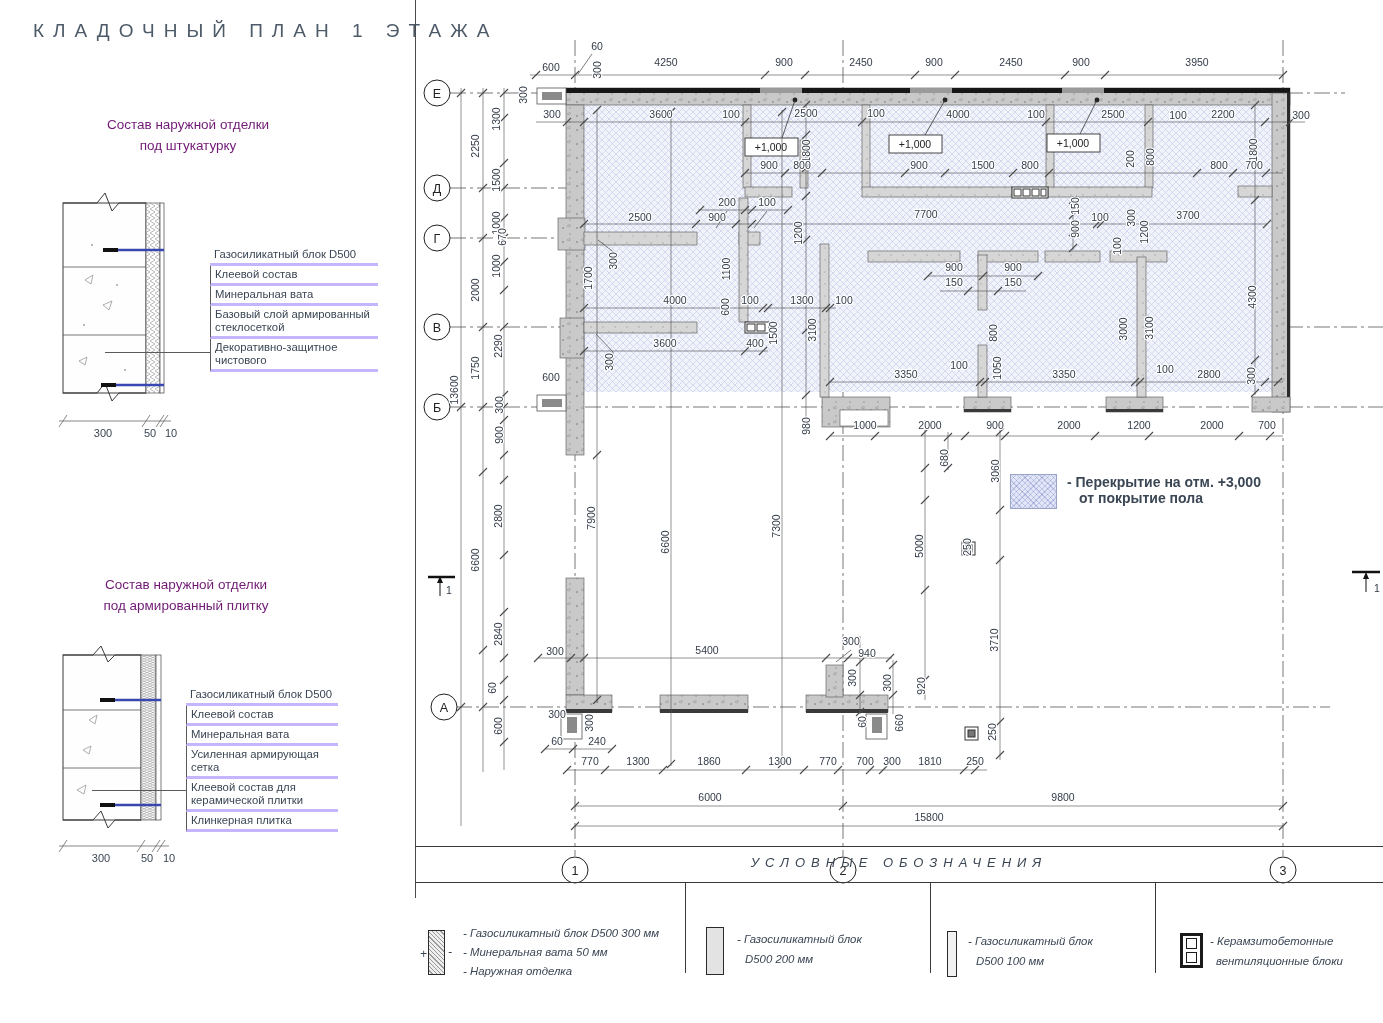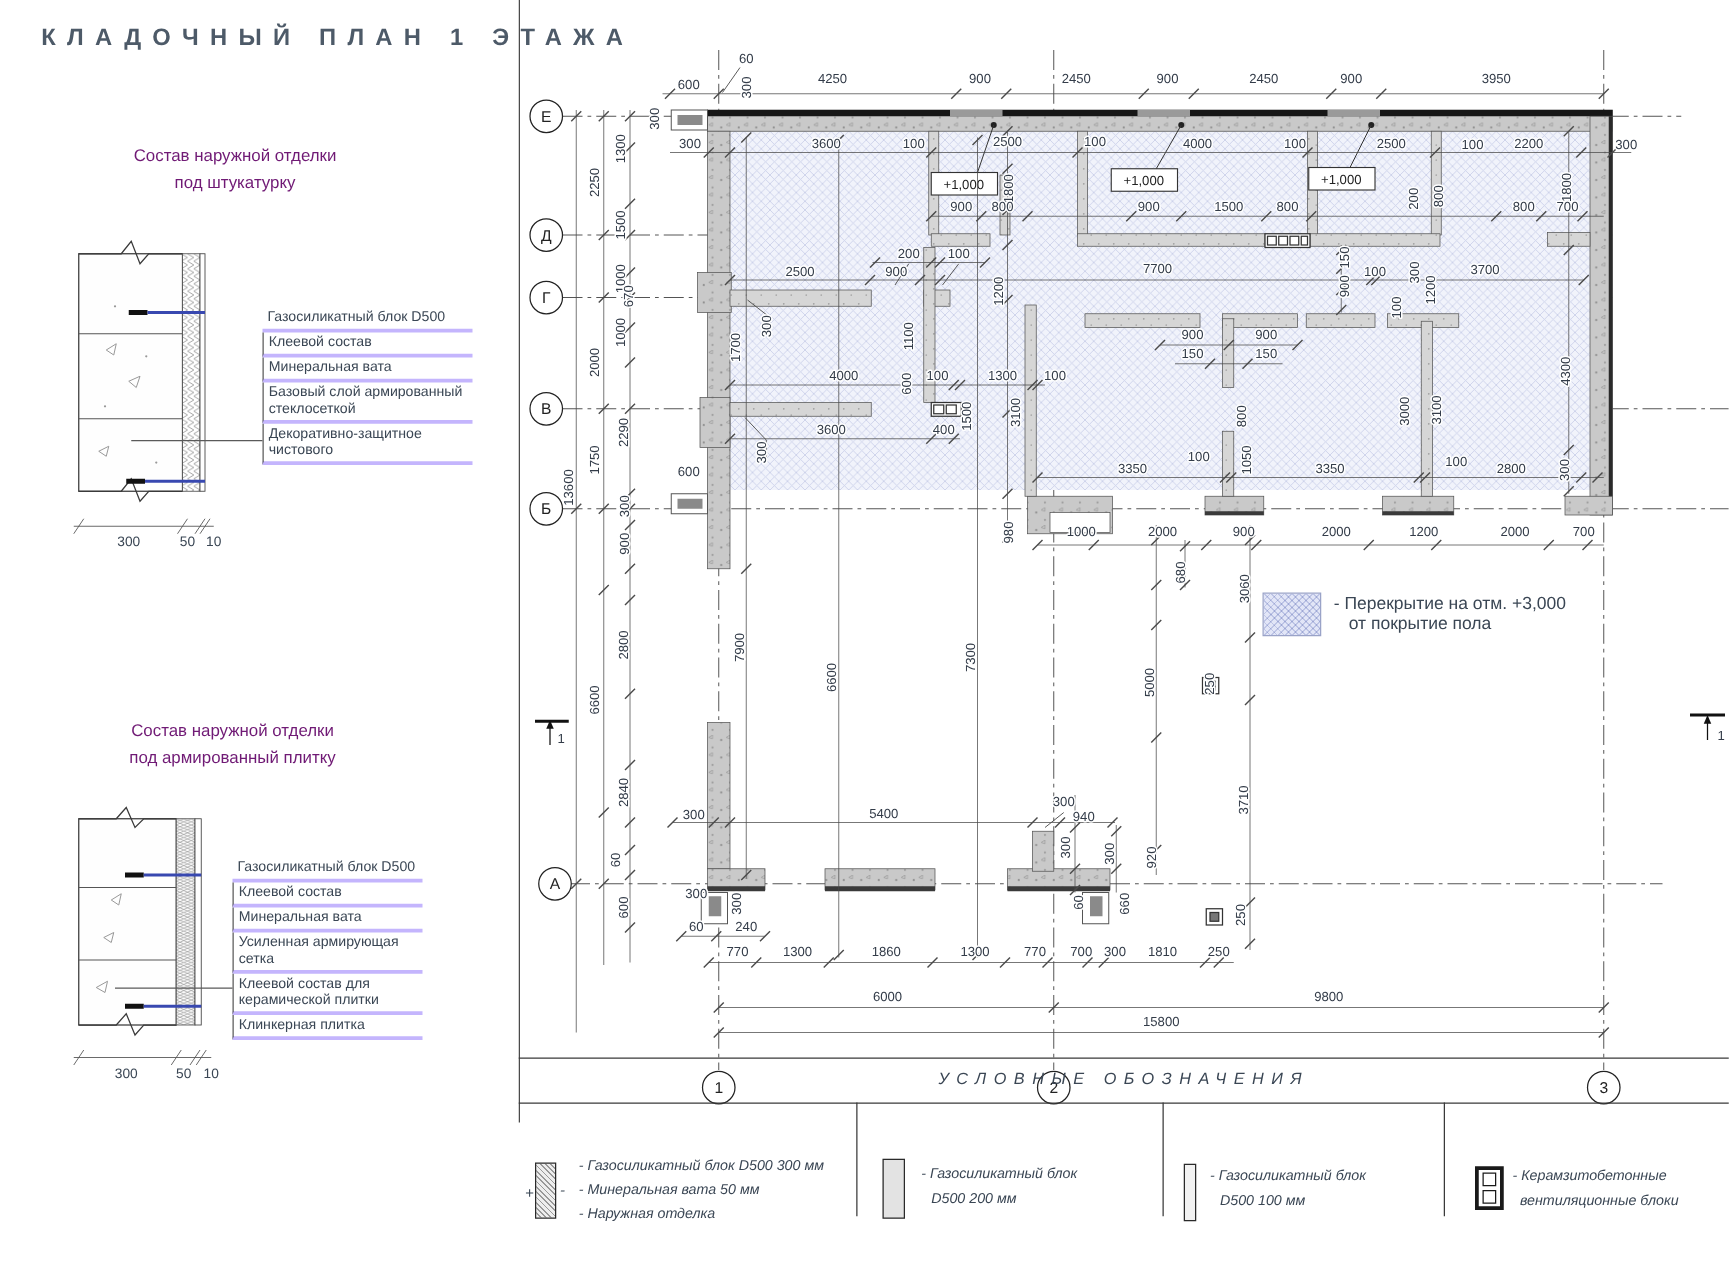--- a/index.html
+++ b/index.html
@@ -1,29 +1,29 @@
 <!DOCTYPE html>
 <html><head>
 <meta charset="utf-8">
 <style>
   html,body{margin:0;padding:0;background:#fff;}
   body{width:1383px;height:1023px;position:relative;overflow:hidden;
        font-family:"Liberation Sans",sans-serif;color:#3a4654;}
   .abs{position:absolute;}
   
-  #page-title{left:33px;top:20px;font-size:19px;letter-spacing:9px;color:#4d5a68;font-weight:700;}
+  #page-title{left:33px;top:20px;font-size:19px;letter-spacing:9px;color:#4d5a68;font-weight:400;}
   .detail-heading{width:236px;text-align:center;font-size:13.5px;line-height:21px;color:#701a75;}
   .layer-stack{width:168px;font-size:11.3px;line-height:13px;color:#3a4654;}
   .layer-row{padding:2px 3px 2px 4px;border-bottom:3px solid #c4b5fd;border-left:1px solid #5a5a5a;}
   .layer-row:first-child{border-left:none;}
   .leader{height:1px;background:#5a5a5a;}
   
   #divider-v{left:415px;top:0;width:1px;height:898px;background:#4a4a4a;}
   
-  #slab-note{left:1010px;top:474px;display:flex;gap:10px;font-size:14px;color:#3a4654;}
+  #slab-note{left:1010px;top:474px;display:flex;gap:10px;font-size:14px;color:#3a4654;font-weight:bold;}
   #slab-swatch{width:45px;height:33px;border:1px solid #9aa3c8;
     background:repeating-linear-gradient(45deg,#f0f2fb 0 3px,#c9cfe9 3px 4px),
                repeating-linear-gradient(-45deg,#f0f2fb 0 3px,#c9cfe9 3px 4px);
     background-blend-mode:multiply;}
   
   #legend{left:415px;top:846px;width:968px;height:126px;border-top:1px solid #3a3a3a;font-style:italic;}
   #legend-title{left:0;top:8px;width:100%;text-align:center;font-size:13px;letter-spacing:6px;color:#3a4654;}
   #legend-rule{left:0;top:35px;width:100%;height:1px;background:#3a3a3a;}
   .legend-divider{top:35px;width:1px;height:91px;background:#3a3a3a;}
   .legend-line{font-size:11.4px;color:#3a4654;white-space:nowrap;}

